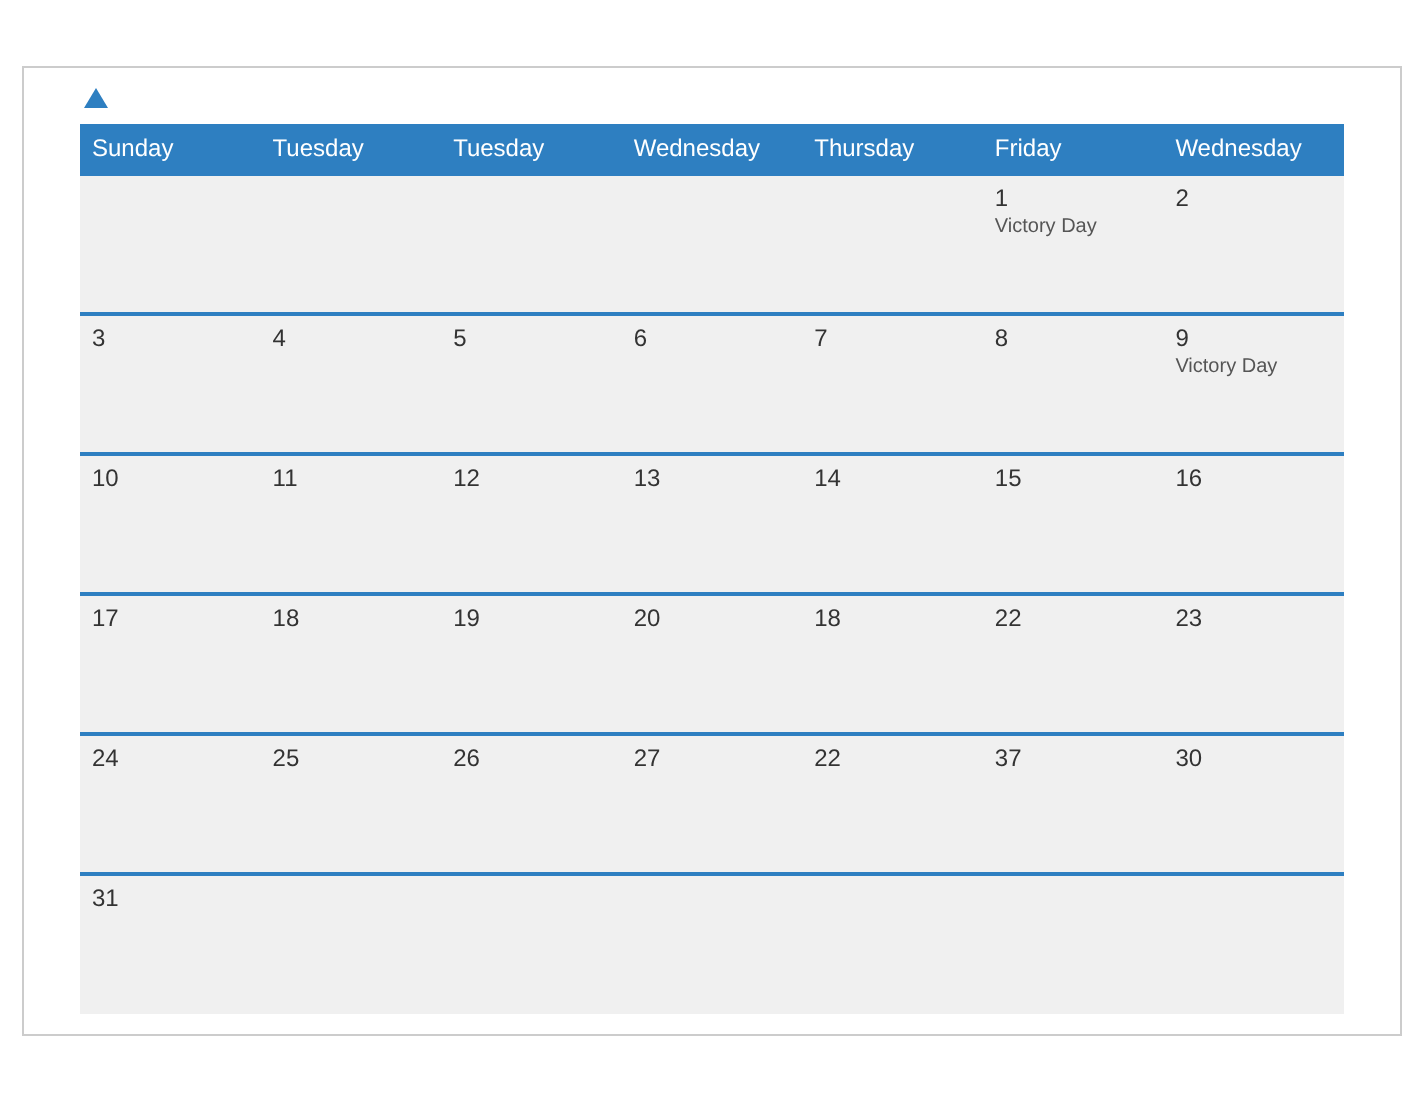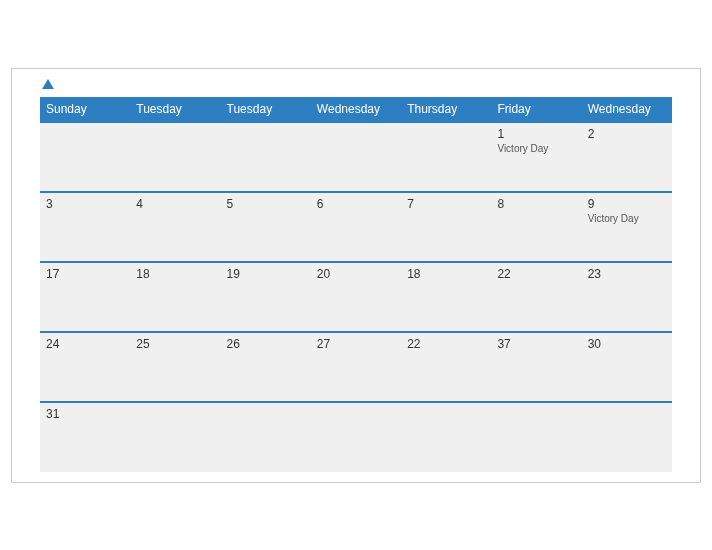--- a/index.html
+++ b/index.html
@@ -169,20 +169,43 @@
           <td>
             <span class="day-number">8</span>
           </td>
           <td>
             <span class="day-number">9</span>
             <span class="holiday-name">Victory Day</span>
           </td>
         </tr>
         <tr>
           <td>
+            <span class="day-number">10</span>
+          </td>
+          <td>
+            <span class="day-number">11</span>
+          </td>
+          <td>
+            <span class="day-number">12</span>
+          </td>
+          <td>
+            <span class="day-number">13</span>
+          </td>
+          <td>
+            <span class="day-number">14</span>
+          </td>
+          <td>
+            <span class="day-number">15</span>
+          </td>
+          <td>
+            <span class="day-number">16</span>
+          </td>
+        </tr>
+        <tr>
+          <td>
             <span class="day-number">17</span>
           </td>
           <td>
             <span class="day-number">18</span>
           </td>
           <td>
             <span class="day-number">19</span>
           </td>
           <td>
             <span class="day-number">20</span>

